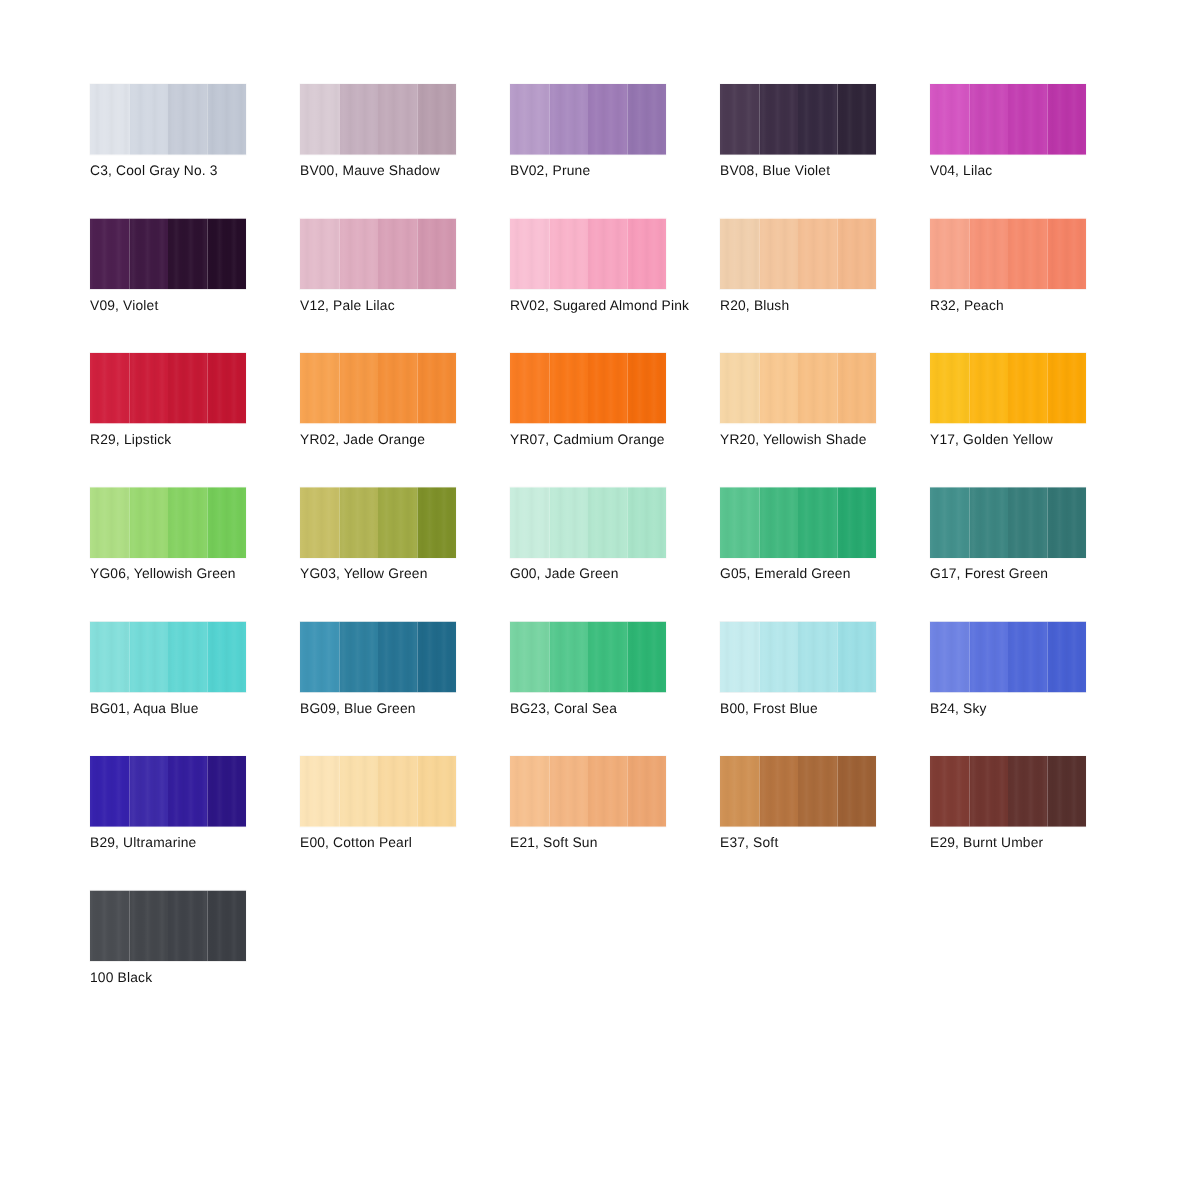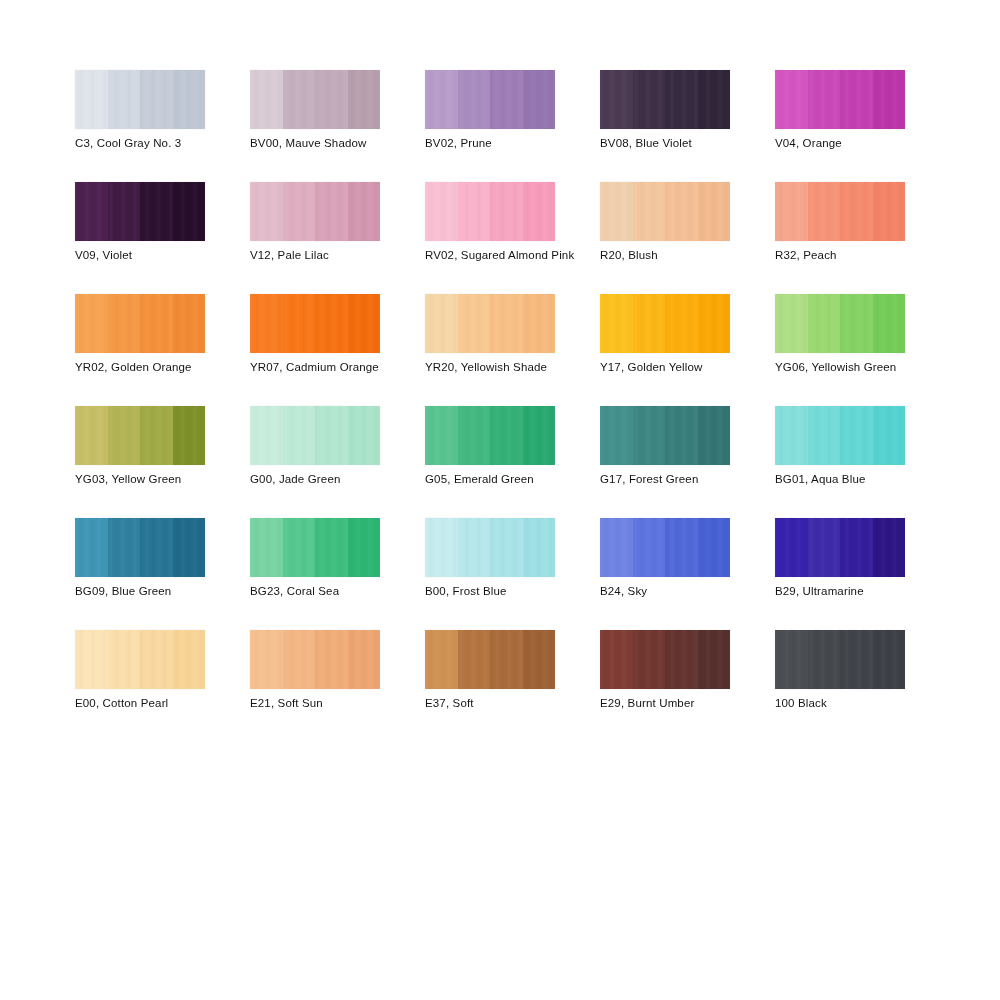--- a/index.html
+++ b/index.html
@@ -119,21 +119,21 @@
         </div>
         <div class="swatch-label">BV08, Blue Violet</div>
       </div>
       <div class="swatch-cell">
         <div class="swatch-block">
           <div class="swatch-band" style="background: rgb(212, 85, 194); width: 25%;"></div>
           <div class="swatch-band" style="background: rgb(201, 72, 184); width: 25%;"></div>
           <div class="swatch-band" style="background: rgb(195, 63, 178); width: 25%;"></div>
           <div class="swatch-band" style="background: rgb(187, 53, 169); width: 25%;"></div>
         </div>
-        <div class="swatch-label">V04, Orange</div>
+        <div class="swatch-label">V04, Lilac</div>
       </div>
       <div class="swatch-cell">
         <div class="swatch-block">
           <div class="swatch-band" style="background: rgb(77, 32, 80); width: 25%;"></div>
           <div class="swatch-band" style="background: rgb(64, 26, 68); width: 25%;"></div>
           <div class="swatch-band" style="background: rgb(45, 17, 48); width: 25%;"></div>
           <div class="swatch-band" style="background: rgb(38, 13, 41); width: 25%;"></div>
         </div>
         <div class="swatch-label">V09, Violet</div>
       </div>
@@ -168,26 +168,35 @@
         <div class="swatch-block">
           <div class="swatch-band" style="background: rgb(247, 165, 140); width: 25%;"></div>
           <div class="swatch-band" style="background: rgb(246, 147, 120); width: 25%;"></div>
           <div class="swatch-band" style="background: rgb(245, 139, 110); width: 25%;"></div>
           <div class="swatch-band" style="background: rgb(244, 131, 102); width: 25%;"></div>
         </div>
         <div class="swatch-label">R32, Peach</div>
       </div>
       <div class="swatch-cell">
         <div class="swatch-block">
+          <div class="swatch-band" style="background: rgb(208, 32, 62); width: 25%;"></div>
+          <div class="swatch-band" style="background: rgb(203, 28, 57); width: 25%;"></div>
+          <div class="swatch-band" style="background: rgb(197, 24, 52); width: 25%;"></div>
+          <div class="swatch-band" style="background: rgb(194, 21, 49); width: 25%;"></div>
+        </div>
+        <div class="swatch-label">R29, Lipstick</div>
+      </div>
+      <div class="swatch-cell">
+        <div class="swatch-block">
           <div class="swatch-band" style="background: rgb(247, 163, 81); width: 25%;"></div>
           <div class="swatch-band" style="background: rgb(245, 153, 69); width: 25%;"></div>
           <div class="swatch-band" style="background: rgb(244, 144, 58); width: 25%;"></div>
           <div class="swatch-band" style="background: rgb(243, 138, 51); width: 25%;"></div>
         </div>
-        <div class="swatch-label">YR02, Golden Orange</div>
+        <div class="swatch-label">YR02, Jade Orange</div>
       </div>
       <div class="swatch-cell">
         <div class="swatch-block">
           <div class="swatch-band" style="background: rgb(249, 124, 34); width: 25%;"></div>
           <div class="swatch-band" style="background: rgb(248, 119, 24); width: 25%;"></div>
           <div class="swatch-band" style="background: rgb(246, 113, 18); width: 25%;"></div>
           <div class="swatch-band" style="background: rgb(243, 108, 12); width: 25%;"></div>
         </div>
         <div class="swatch-label">YR07, Cadmium Orange</div>
       </div>

